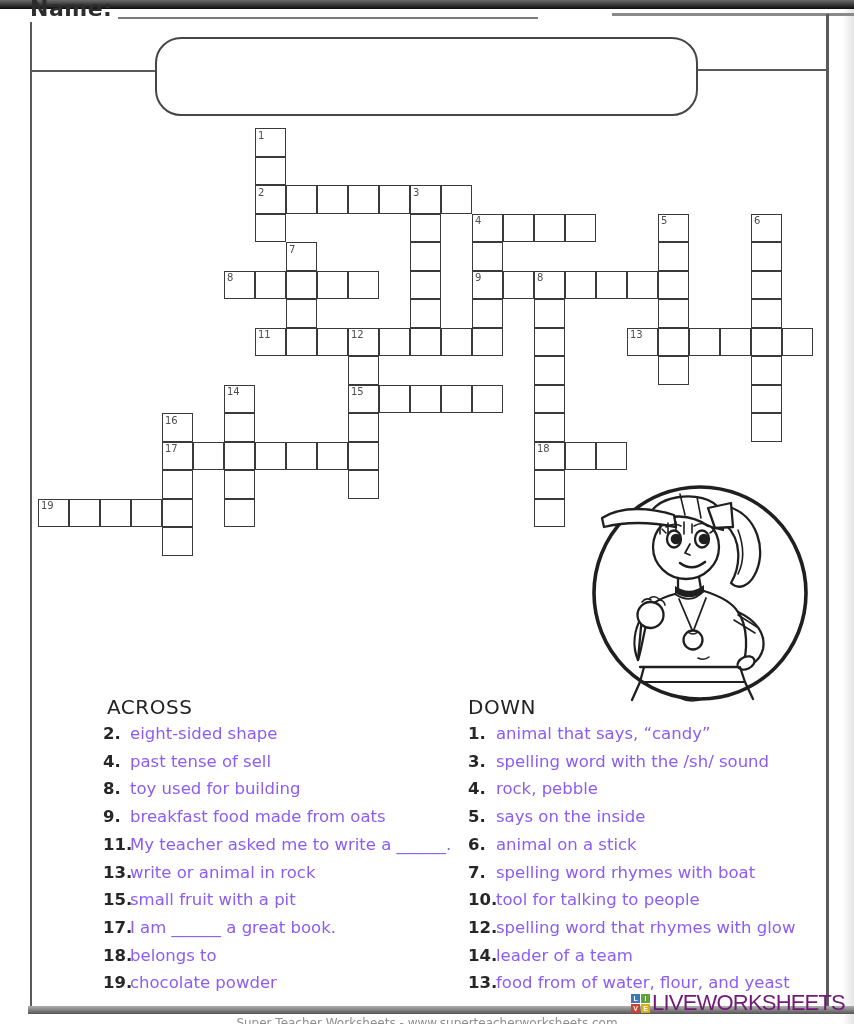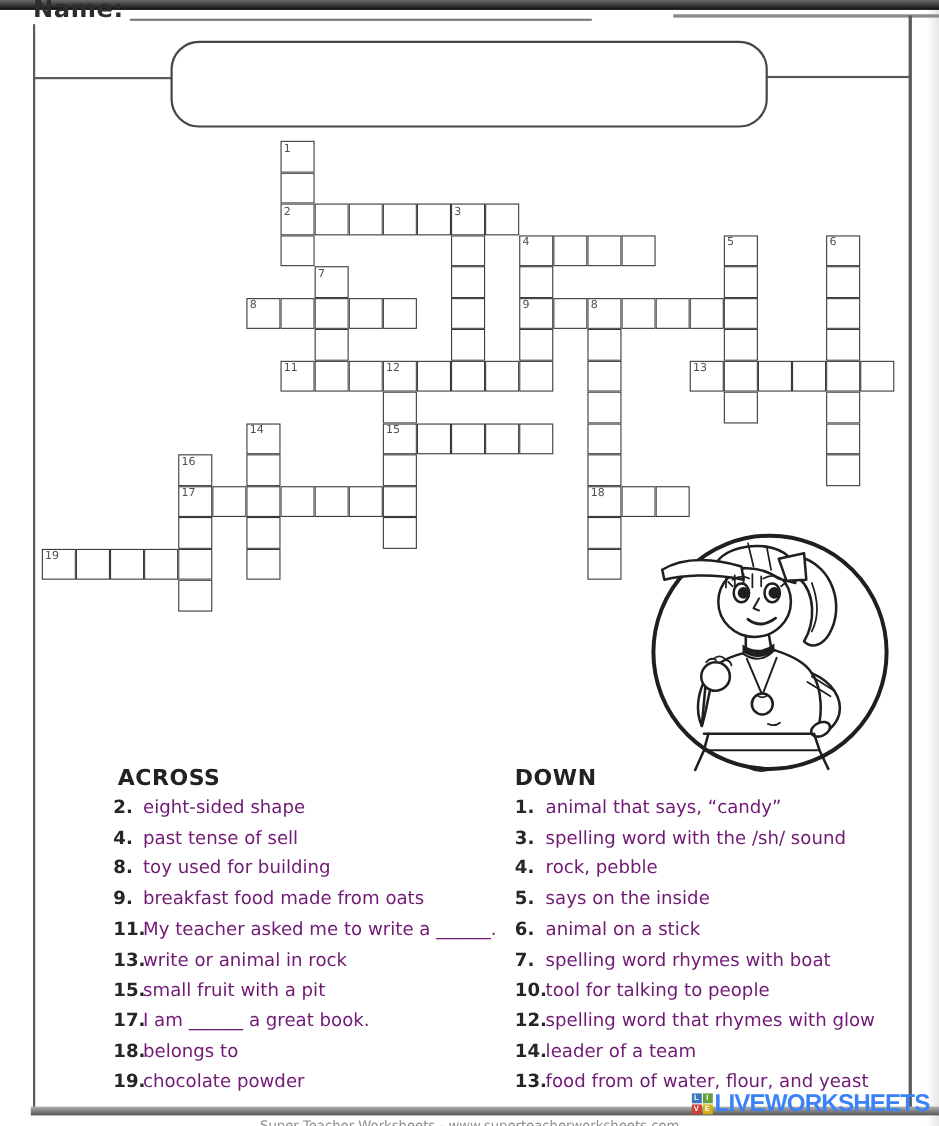--- a/index.html
+++ b/index.html
@@ -26,36 +26,36 @@
   
   .title-box{position:absolute;left:155px;top:37px;width:543px;height:79px;
     border:2.5px solid #464646;border-radius:26px;background:#fff;text-align:center;box-sizing:border-box;}
   .title-main{margin-top:6px;font-size:32px;font-weight:bold;color:#1b1b1b;letter-spacing:-0.5px;}
   .title-sub{margin-top:1px;font-size:19px;color:#2e2e2e;}
   
   #grid{position:absolute;}
   .cell{position:absolute;box-sizing:border-box;background:#fff;border:1.6px solid #3a3a3a;}
   .cellnum{position:absolute;font-size:10px;color:#4e4e4e;line-height:10px;z-index:3;}
   
-  .clues-head{position:absolute;font-size:20px;font-weight:bold;color:#222;letter-spacing:0.5px;}
+  .clues-head{position:absolute;font-size:20px;font-weight:normal;color:#222;letter-spacing:0.5px;}
   .clue{position:absolute;height:27.7px;}
   .clue-num{position:absolute;left:0;font-weight:bold;color:#262626;font-size:16.5px;}
-  .clue-text{position:absolute;color:#701a75;font-size:16.5px;white-space:nowrap;}
+  .clue-text{position:absolute;color:#8b5cf6;font-size:16.5px;white-space:nowrap;}
   #across-list .clue-num{width:26px;}
   #across-list .clue-text{left:27px;}
   #down-list .clue-num{width:27px;}
   #down-list .clue-text{left:28px;}
   
   .brand{position:absolute;right:9px;top:991px;height:24px;display:flex;align-items:center;}
   .brand-blocks{width:19px;height:19px;display:grid;grid-template-columns:9px 9px;
     grid-template-rows:9px 9px;gap:1px;margin-right:2px;}
   .brand-blocks span{display:flex;align-items:center;justify-content:center;
     color:#fff;font-size:7px;font-weight:bold;font-family:"Liberation Sans",sans-serif;}
-  .brand-text{font-family:"Liberation Sans",sans-serif;font-weight:bold;font-size:22px;
-    color:#3b82f6;letter-spacing:-0.8px;}
+  .brand-text{font-family:"Liberation Sans",sans-serif;font-weight:normal;font-size:22px;
+    color:#701a75;letter-spacing:-0.8px;}
   .footer-partial{position:absolute;left:0;top:1016px;width:854px;text-align:center;
     font-size:12px;color:#8d8d8d;filter:blur(0.3px);white-space:nowrap;}
 </style>
 </head>
 <body>
 
 <div class="top-bar"></div>
 <div class="right-scan-shade"></div>
 <div class="name-label">Name:</div>
 <div class="name-line"></div>

